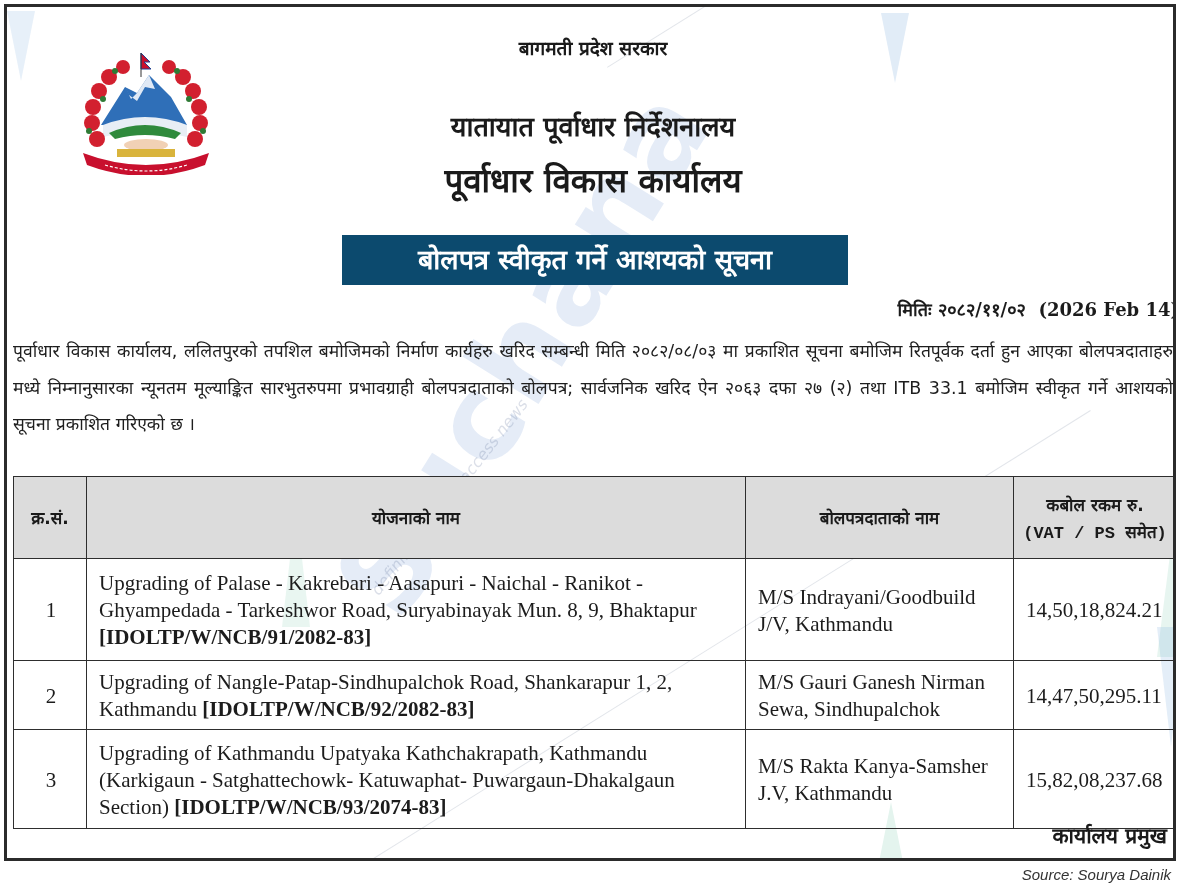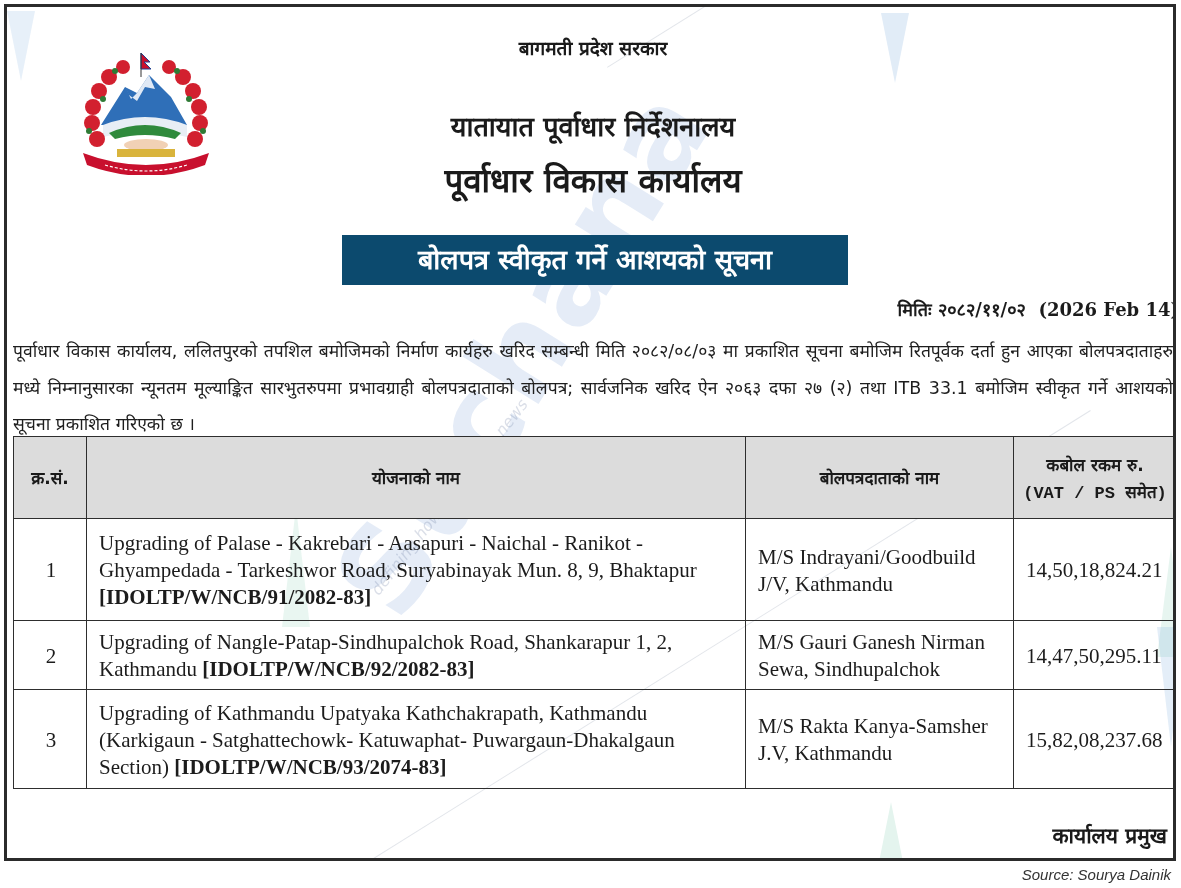--- a/index.html
+++ b/index.html
@@ -57,21 +57,21 @@
     .date-line .lbl { font-family: "DejaVu Sans", sans-serif; }
 
     .intro {
       position: absolute; left: 6px; top: 326px; width: 1160px;
       font-family: "DejaVu Sans", sans-serif; font-size: 17.5px; line-height: 36.5px;
       text-align: justify; text-align-last: left; color: #1e1e1e;
     }
 
     
     .tbl {
-      position: absolute; left: 6px; top: 429px; width: 1163px;
+      position: absolute; left: 6px; top: 469px; width: 1163px;
       border-collapse: collapse; table-layout: fixed;
     }
     .tbl th, .tbl td { border: 1.5px solid #2e2e2e; }
     .tbl th {
       background: #dcdcdc; height: 82px; font-family: "DejaVu Sans", sans-serif;
       font-weight: bold; font-size: 17px; text-align: center; vertical-align: middle; color: #1a1a1a;
     }
     .tbl th .amt-line2 { display: block; font-family: Liberation Mono, monospace; font-size: 17px; margin-top: 4px; }
     .tbl td {
       font-family: "Liberation Serif", "DejaVu Serif", serif; font-size: 21px; line-height: 27px;

